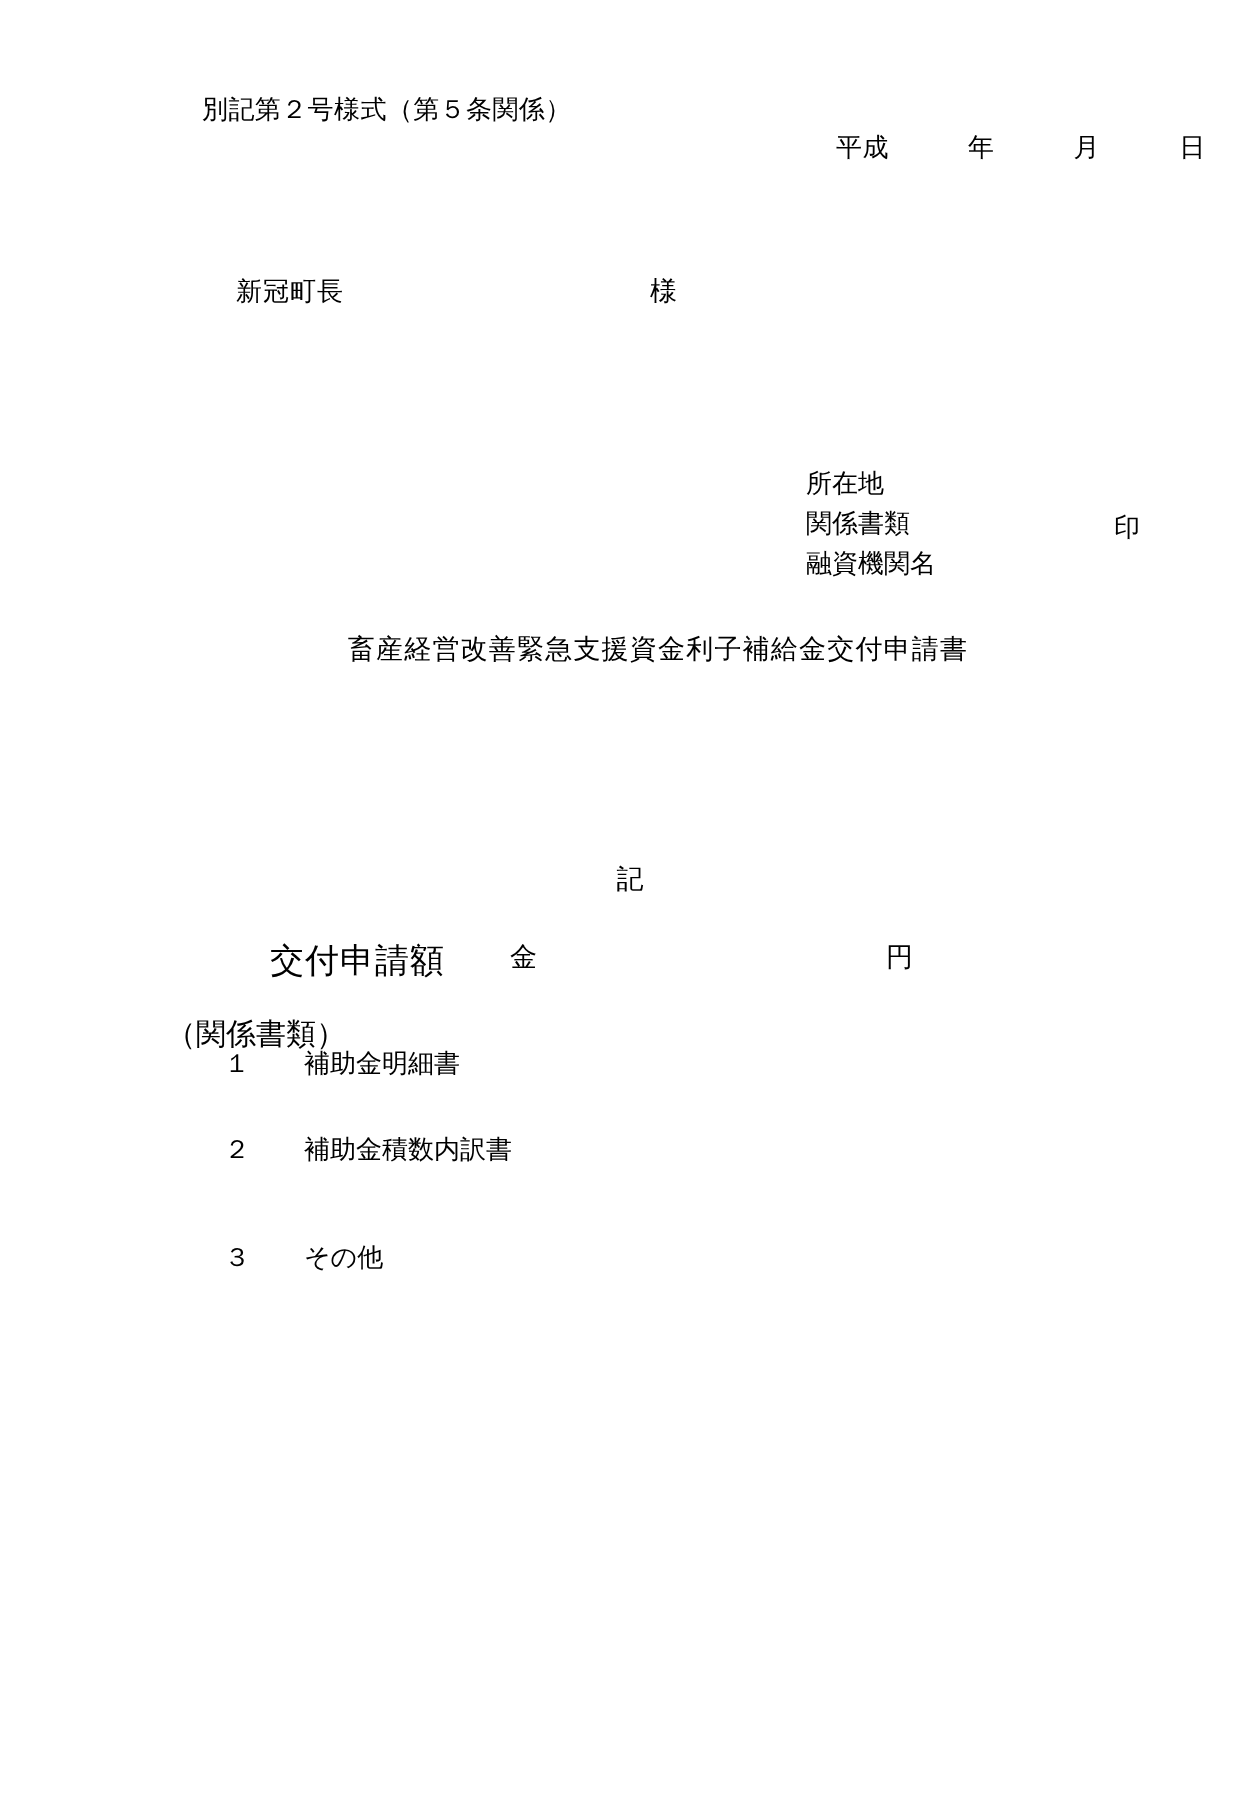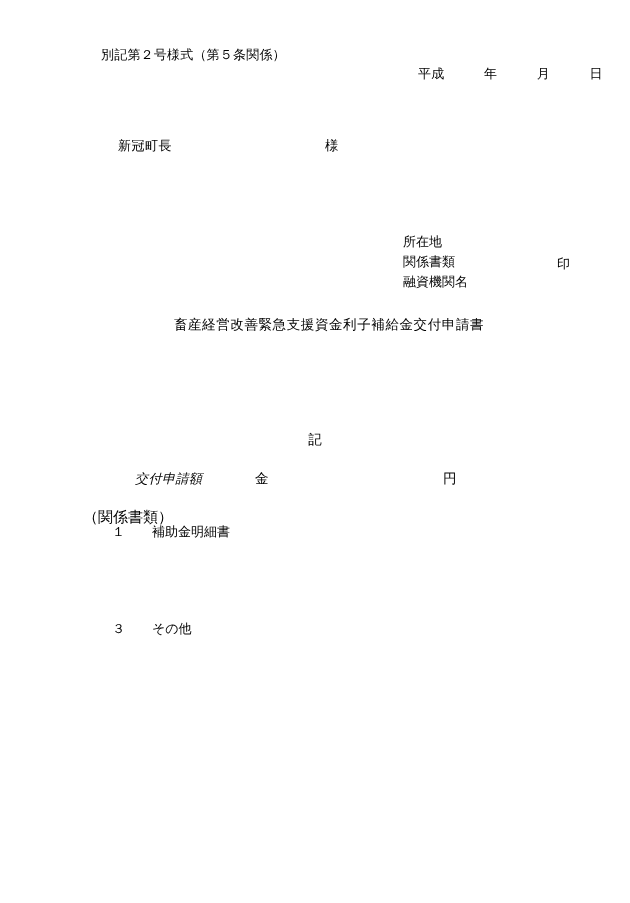--- a/index.html
+++ b/index.html
@@ -93,23 +93,22 @@
   .ki {
     left: 0;
     top: 433px;
     width: 630px;
     text-align: center;
     font-size: 13.5px;
   }
   .amount-label {
     left: 135px;
     top: 472px;
-    font-size: 13px;
+    font-size: 17px;
     letter-spacing: 0.5px;
-    font-style: italic;
   }
   .amount-kin {
     left: 255px;
     top: 472px;
     font-size: 13.5px;
   }
   .amount-en {
     left: 443px;
     top: 472px;
     font-size: 13.5px;
@@ -163,16 +162,17 @@
   <div class="line amount-label">交付申請額</div>
 
   <div class="line amount-kin">金</div>
 
   <div class="line amount-en">円</div>
 
   <div class="line attach-head">（関係書類）</div>
 
   <div class="attach-item attach-1"><span class="attach-num">１</span><span>補助金明細書</span></div>
 
+  <div class="attach-item attach-2"><span class="attach-num">２</span><span>補助金積数内訳書</span></div>
 
   <div class="attach-item attach-3"><span class="attach-num">３</span><span>その他</span></div>
 
 </div>
 
 </body></html>

